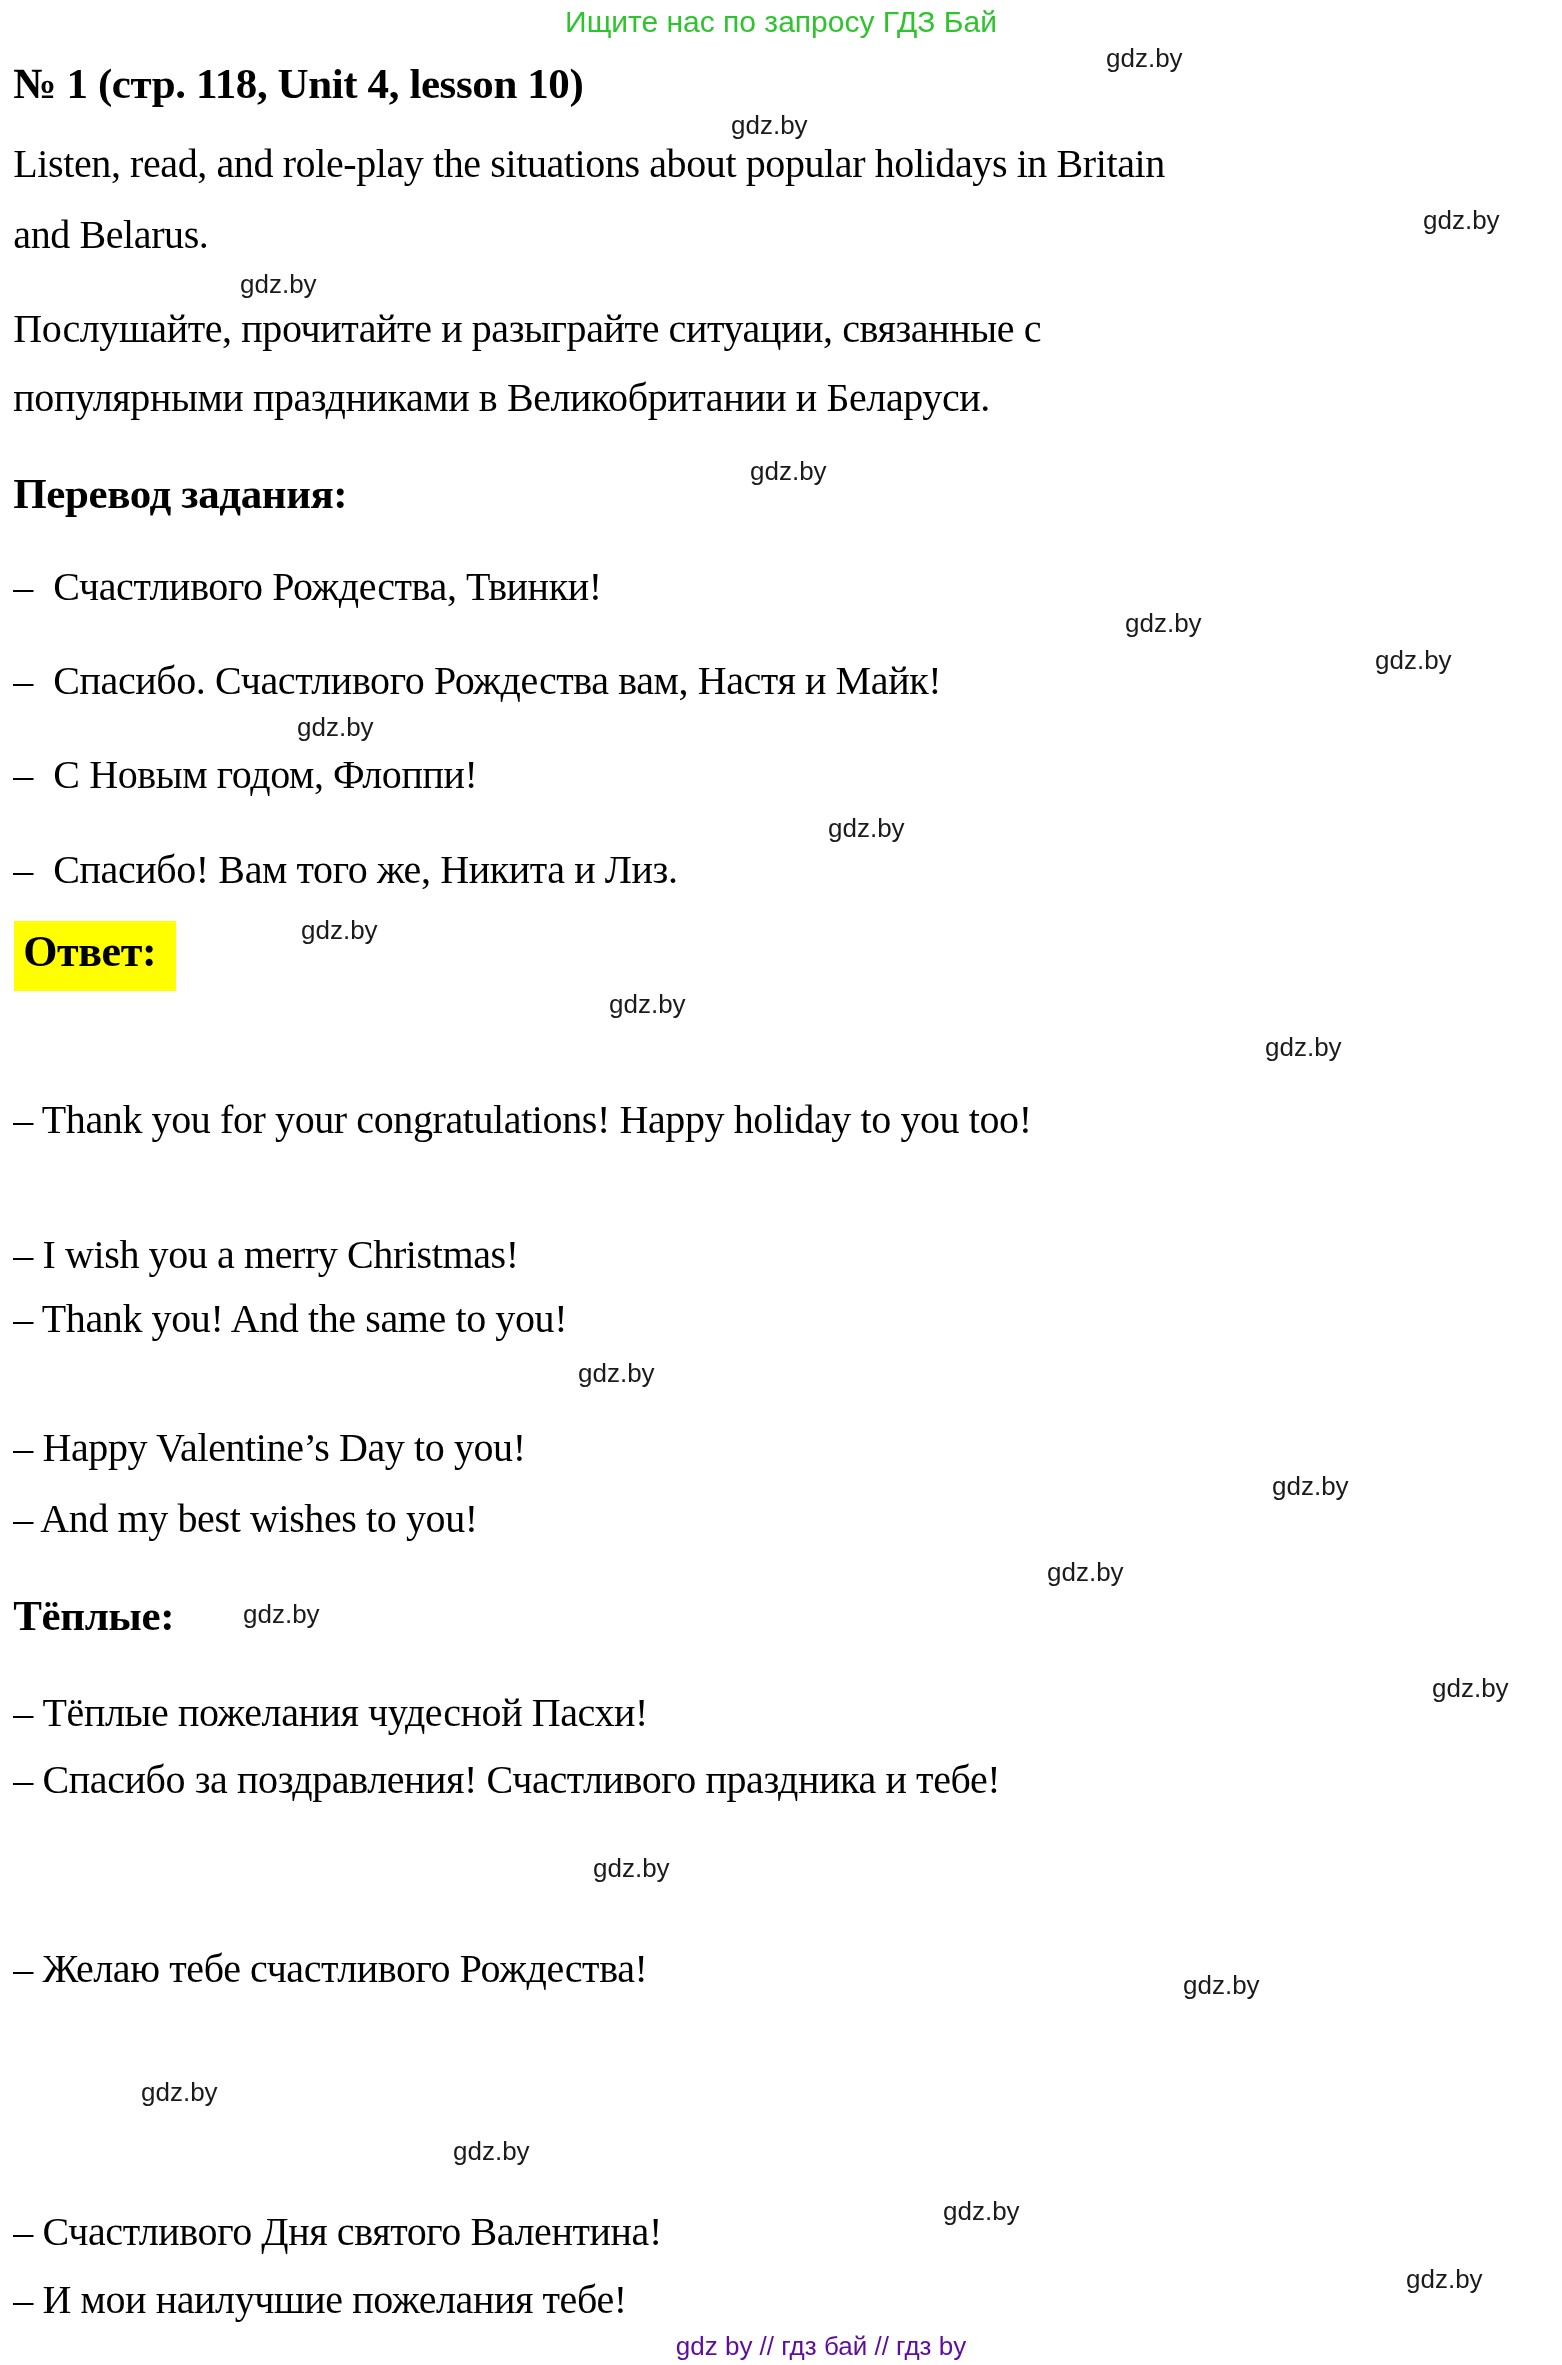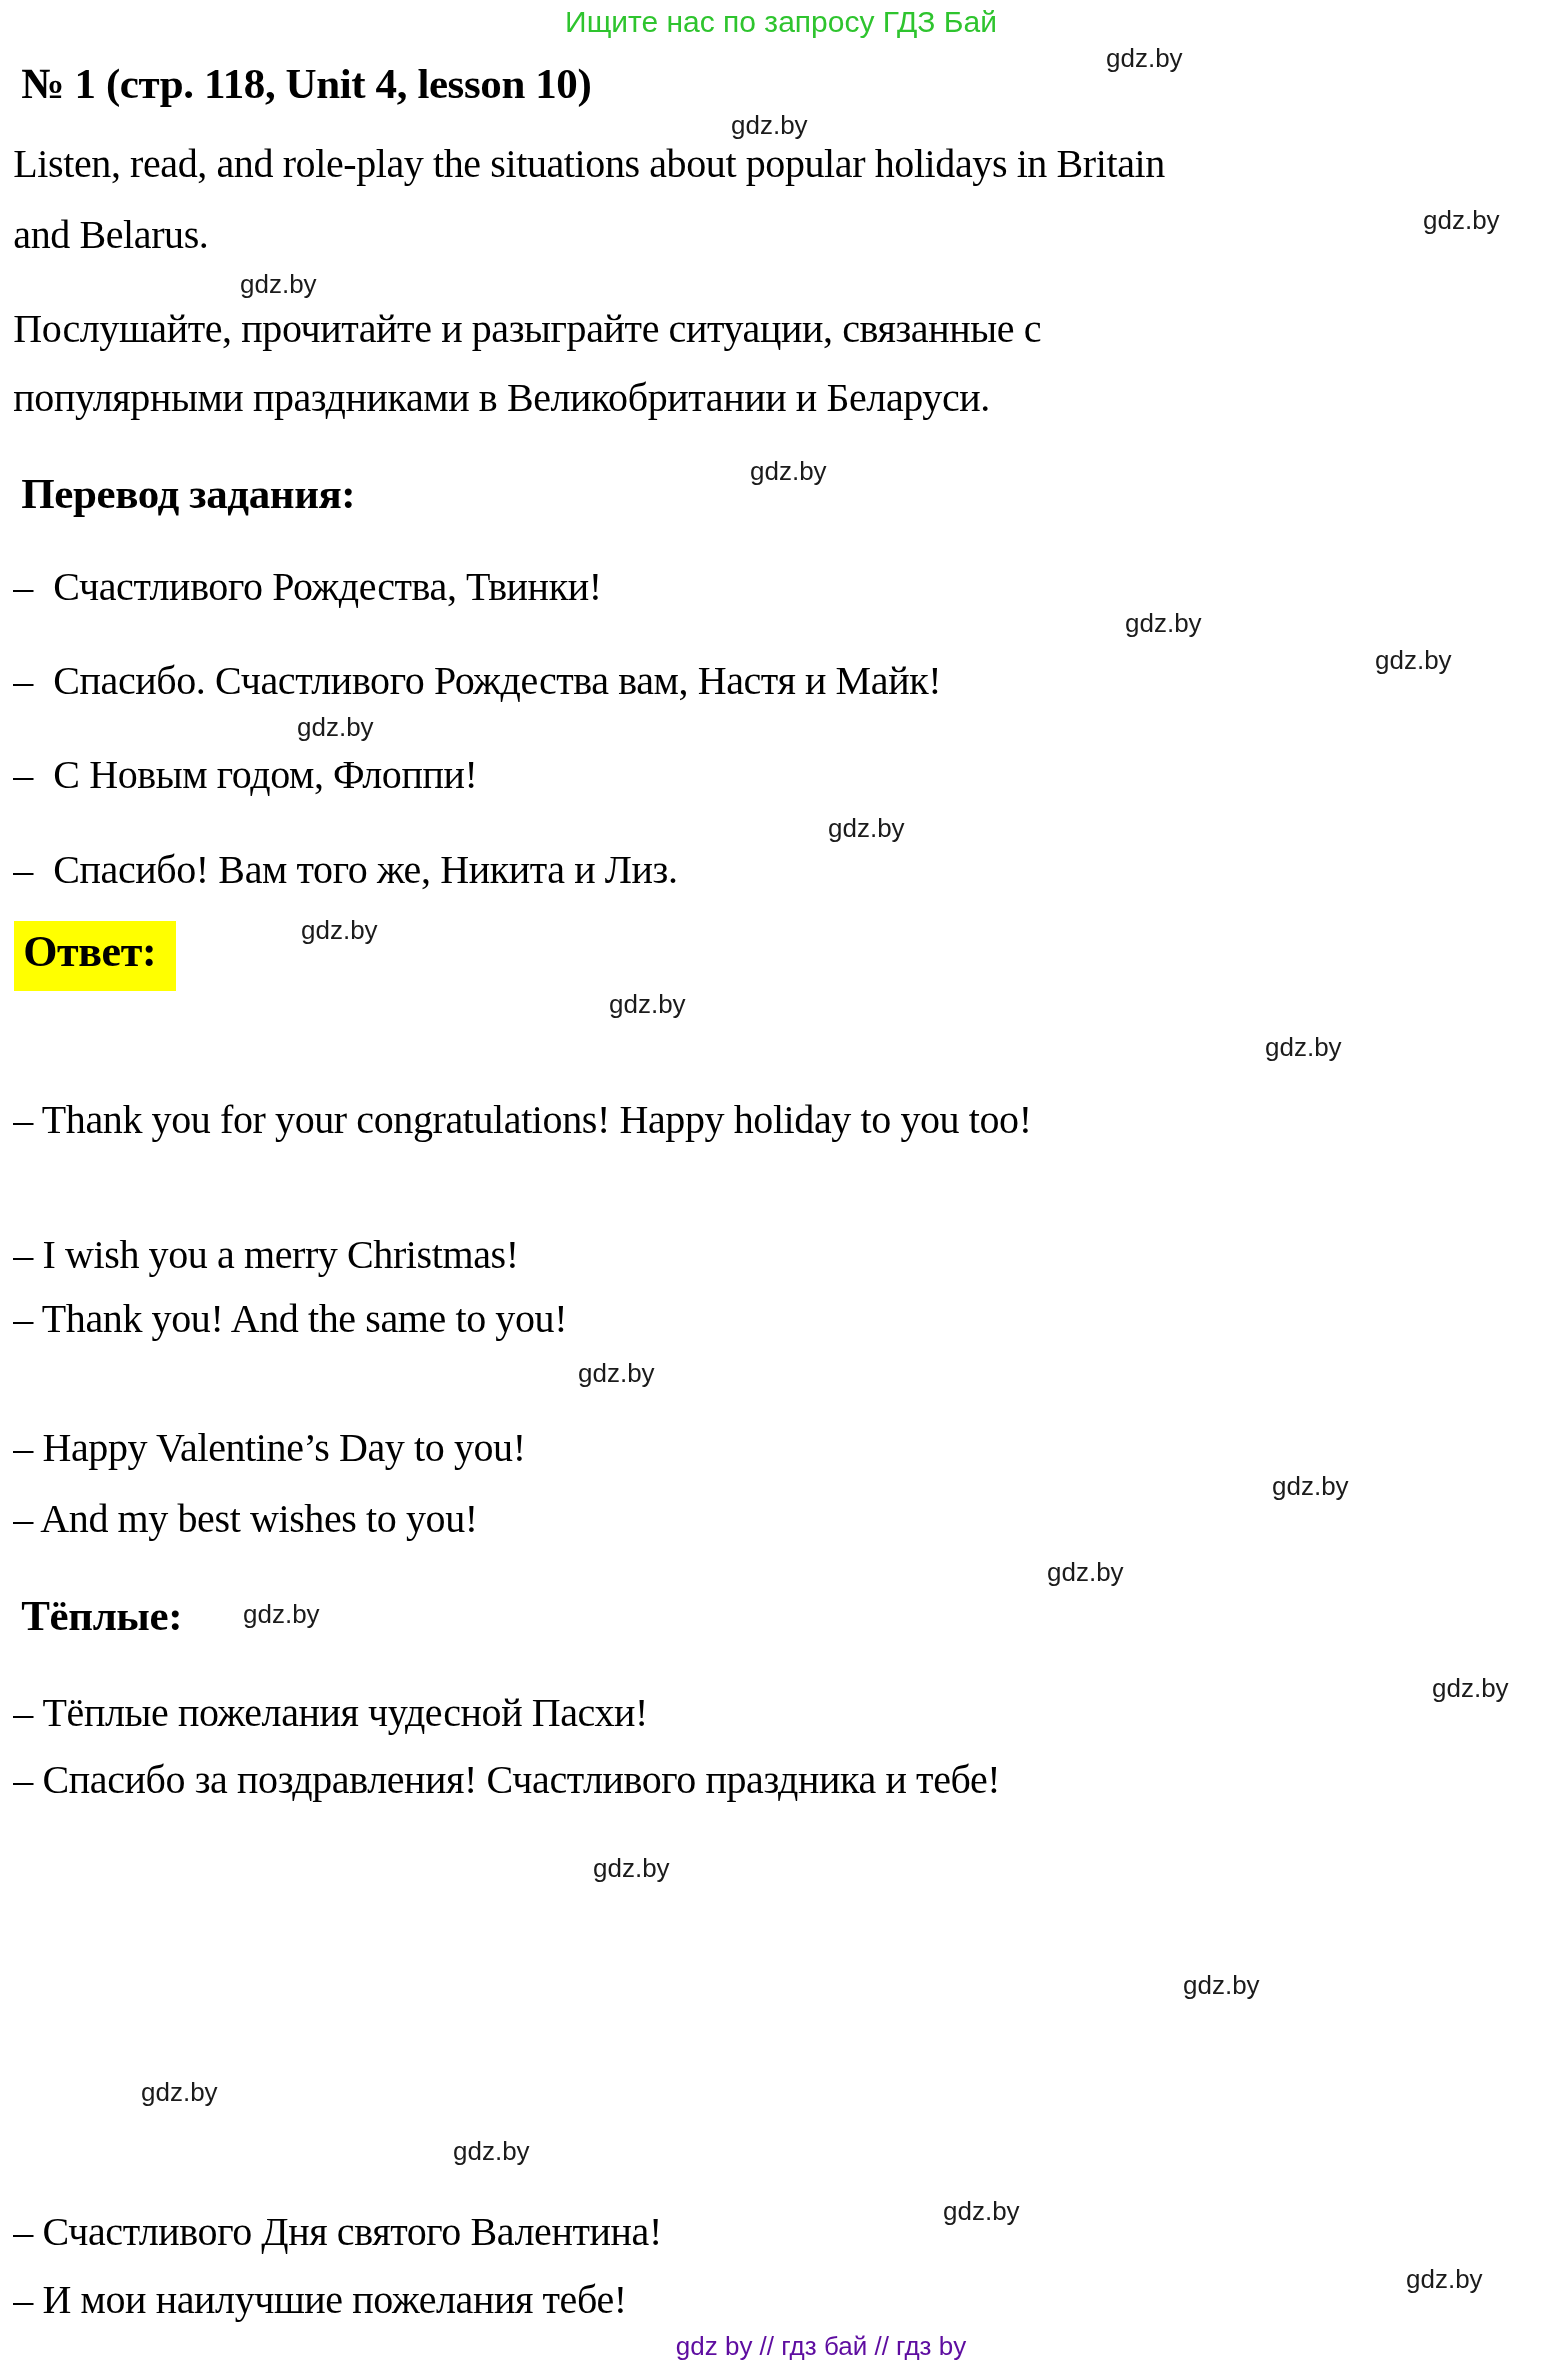--- a/index.html
+++ b/index.html
@@ -31,21 +31,20 @@
     font-size:40px;line-height:1.16;
     letter-spacing:-0.4px;
     white-space:nowrap;
   }
   .h{
     position:absolute;left:13.3px;
     font-size:43px;line-height:1.1;
     font-weight:700;
     letter-spacing:-0.4px;
     white-space:nowrap;
-    margin-left:8px;
   }
   .dlg{display:flex;}
   .dlg .m{flex:0 0 40px;}
   .ans .m{flex:0 0 75px;}
   .answer-badge{
     position:absolute;left:14.2px;
     display:inline-block;
     background:var(--yellow);
     font-size:44px;line-height:1.1;font-weight:700;
     letter-spacing:-0.4px;
@@ -129,20 +128,24 @@
   <div class="h" style="top:1592px">Тёплые:</div>
 
   <div class="line ans" style="top:1690px">
     <span class="m">–</span>
     <span>Тёплые пожелания чудесной Пасхи!</span>
   </div>
   <div class="line ans" style="top:1757px">
     <span class="m">–</span>
     <span>Спасибо за поздравления! Счастливого праздника и тебе!</span>
   </div>
+  <div class="line ans" style="top:1946px">
+    <span class="m">–</span>
+    <span>Желаю тебе счастливого Рождества!</span>
+  </div>
   <div class="line ans" style="top:2209px">
     <span class="m">–</span>
     <span>Счастливого Дня святого Валентина!</span>
   </div>
   <div class="line ans" style="top:2277px">
     <span class="m">–</span>
     <span>И мои наилучшие пожелания тебе!</span>
   </div>
 
   <div class="footer">gdz by  //  гдз бай  //  гдз by</div>

